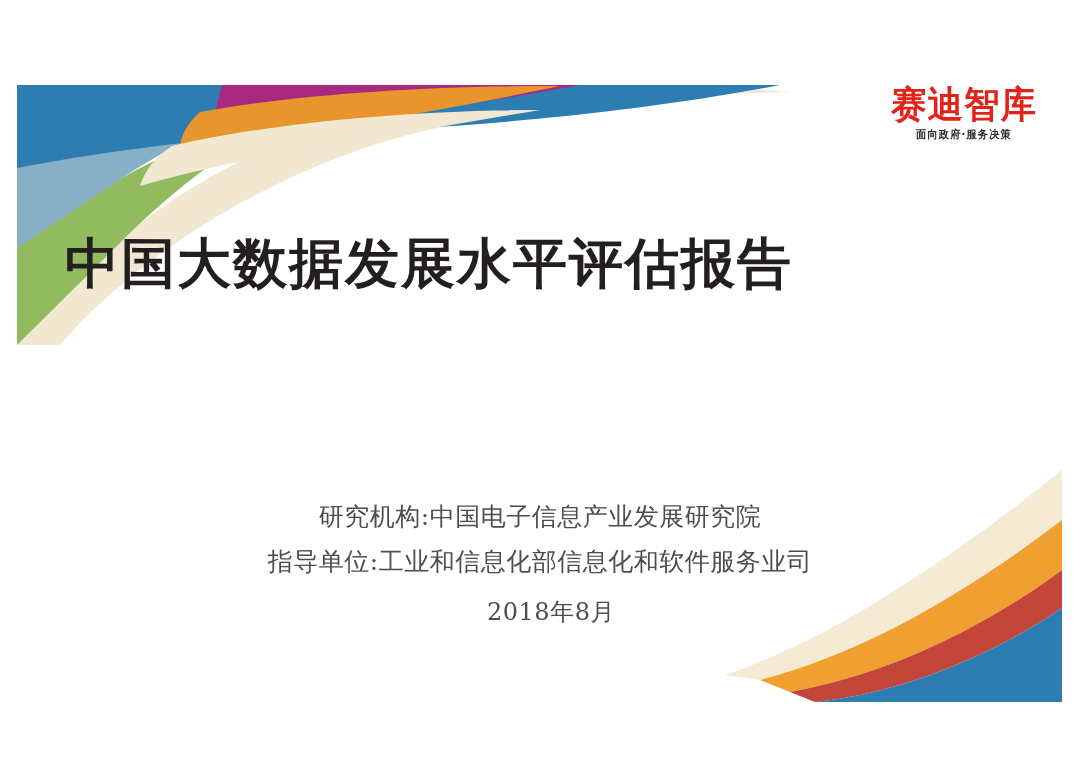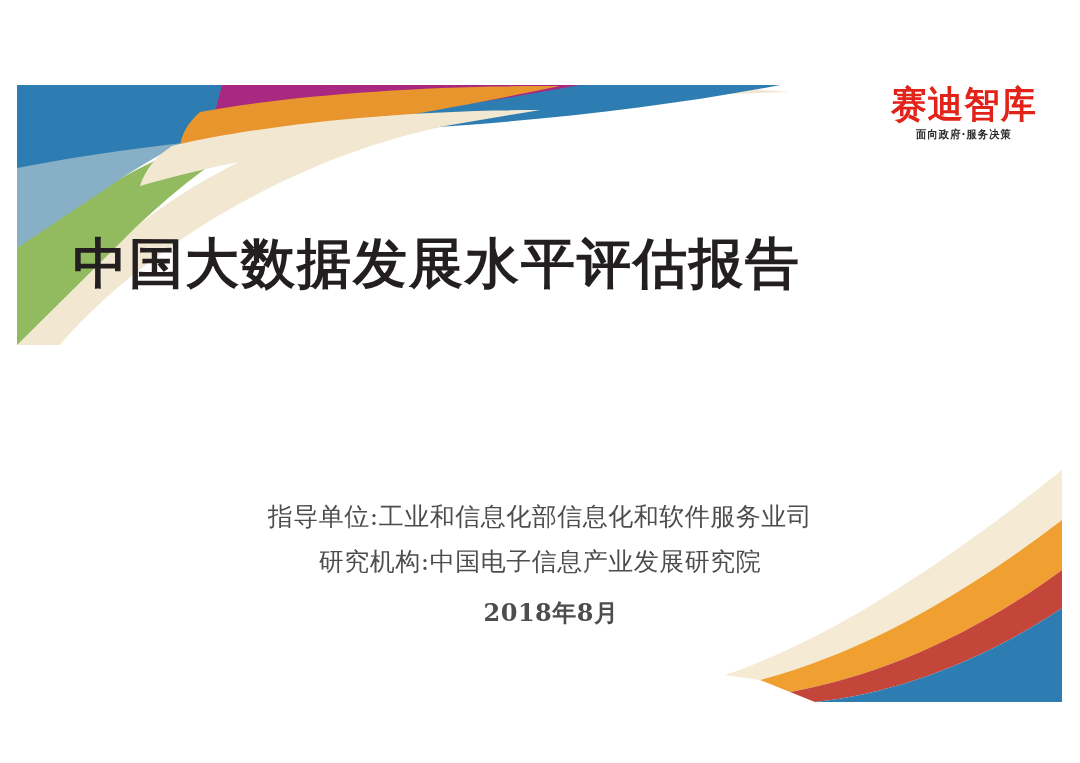--- a/index.html
+++ b/index.html
@@ -51,21 +51,21 @@
     font-weight: 700;
     letter-spacing: 1.2px;
     color: #2b2b2b;
     white-space: nowrap;
     transform: scaleX(0.93);
   }
 
   
   #title-block {
     position: absolute;
-    left: 8px;
+    left: 0;
     top: 228px;
     width: 858px;
     text-align: center;
   }
   .title-line {
     font-family: "DejaVu Sans", "Liberation Sans", sans-serif;
     font-size: 54px;
     font-weight: 700;
     color: #231f20;
     letter-spacing: 2px;
@@ -87,21 +87,21 @@
   .credit-line {
     font-family: "DejaVu Serif", "Liberation Serif", serif;
     font-size: 25px;
     color: #4d4d4f;
     line-height: 45px;
     letter-spacing: 0.5px;
     white-space: nowrap;
   }
   .credit-line.date {
     font-size: 24px;
-    font-weight: 700;
+    font-weight: 400;
     color: #4d4d4f;
     margin-top: 6px;
     margin-left: 22px;
   }
 </style>
 </head>
 <body>
 
 <div id="page">
 
@@ -146,18 +146,18 @@
   <div id="logo-block">
     <div id="logo-main">赛迪智库</div>
     <div id="logo-sub">面向政府·服务决策</div>
   </div>
 
   <div id="title-block">
     <div class="title-line">中国大数据发展水平评估报告</div>
   </div>
 
   <div id="credits-block">
+    <div class="credit-line">研究机构:中国电子信息产业发展研究院</div>
     <div class="credit-line">指导单位:工业和信息化部信息化和软件服务业司</div>
-    <div class="credit-line">研究机构:中国电子信息产业发展研究院</div>
     <div class="credit-line date">2018年8月</div>
   </div>
 
 </div>
 
 </body></html>

